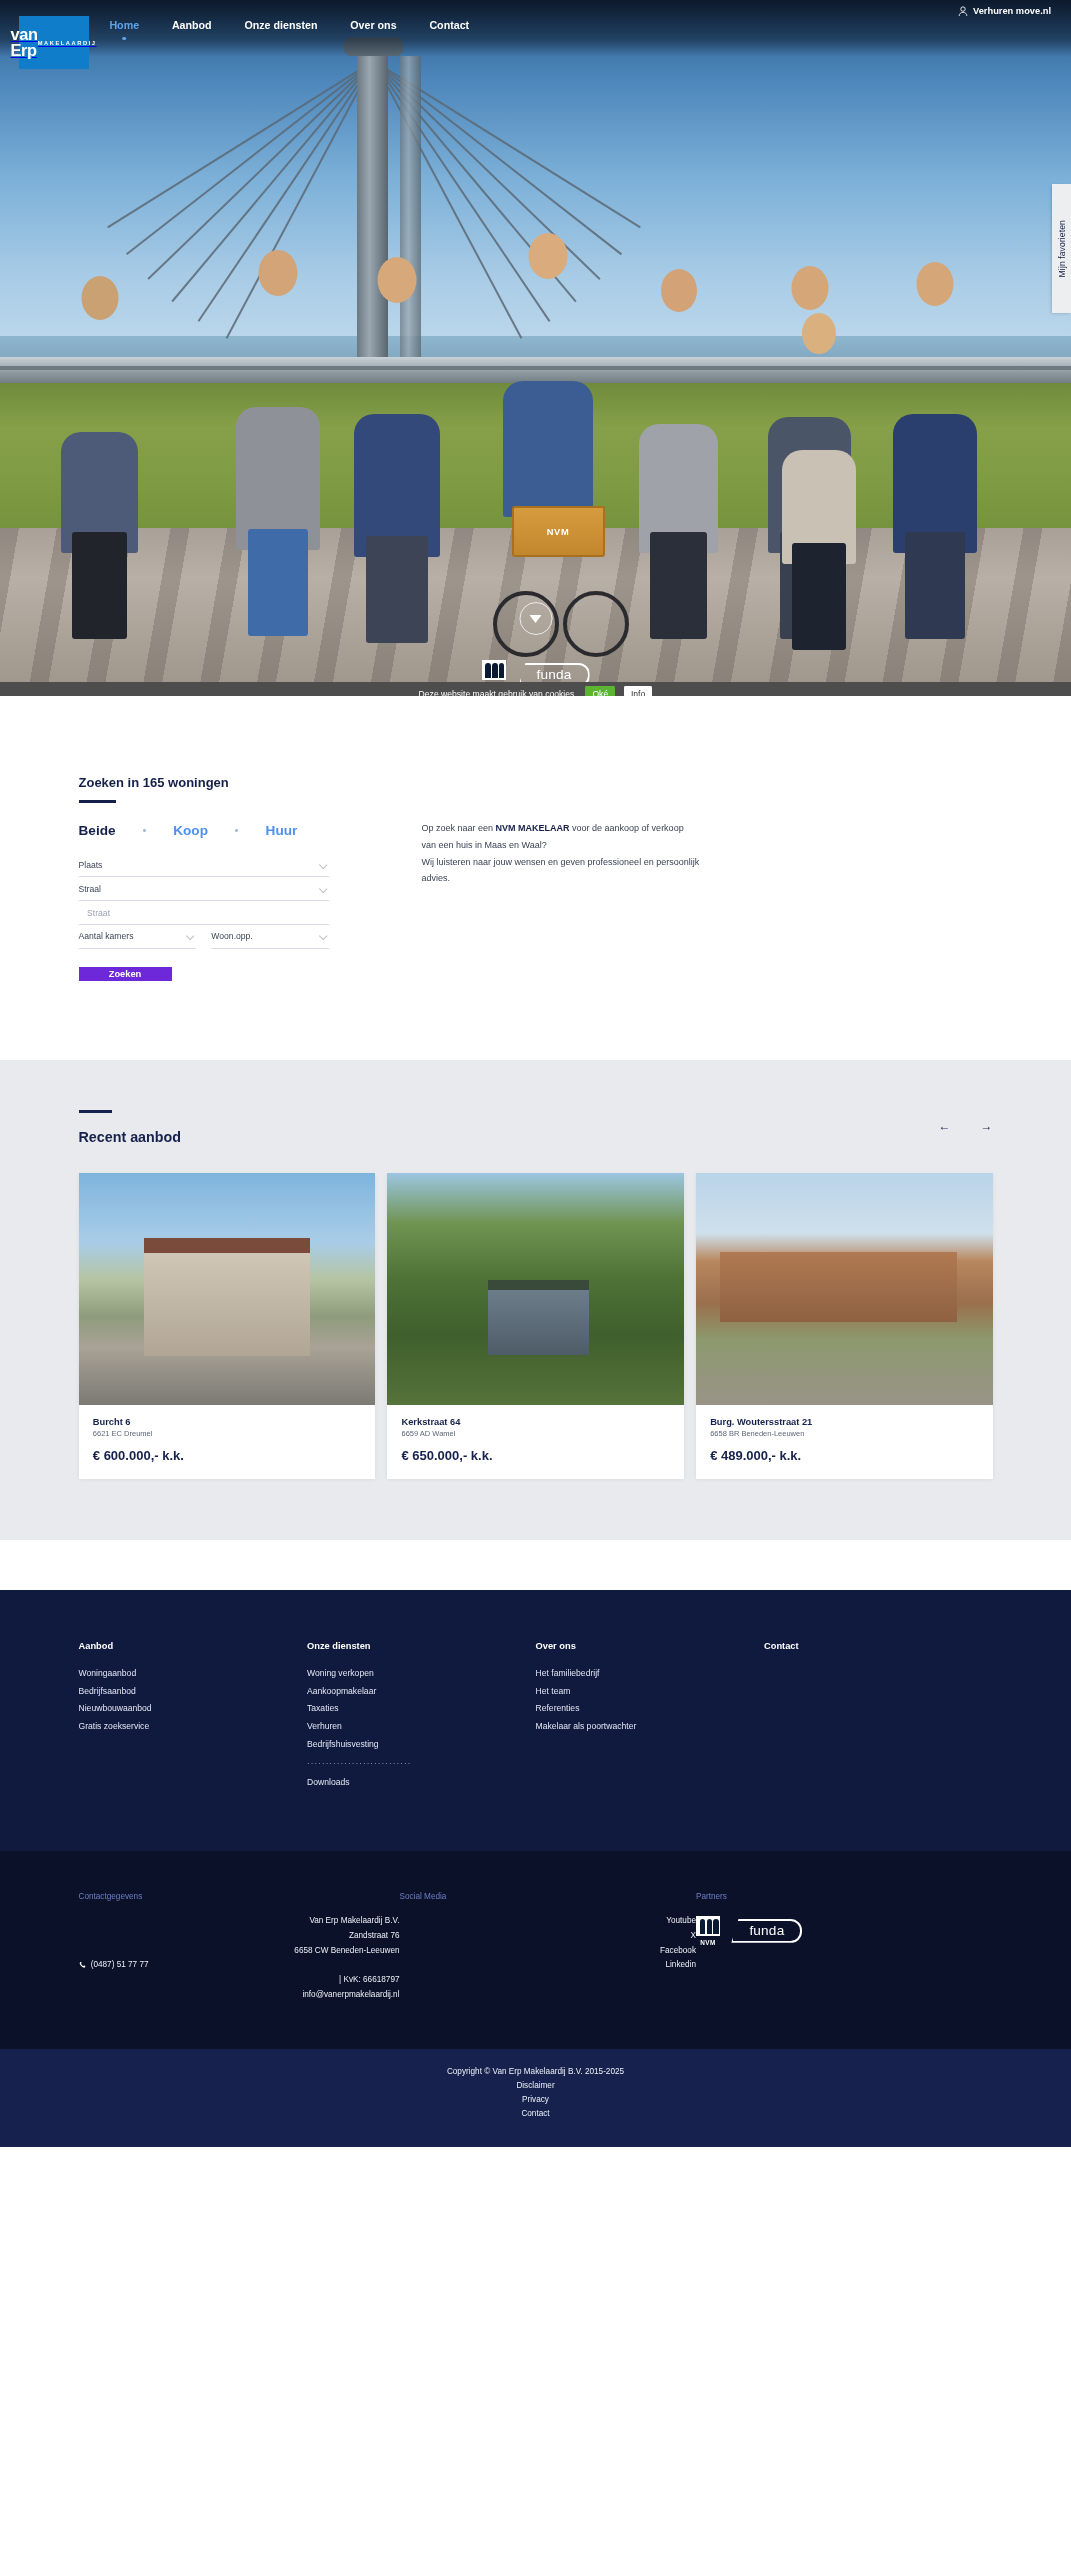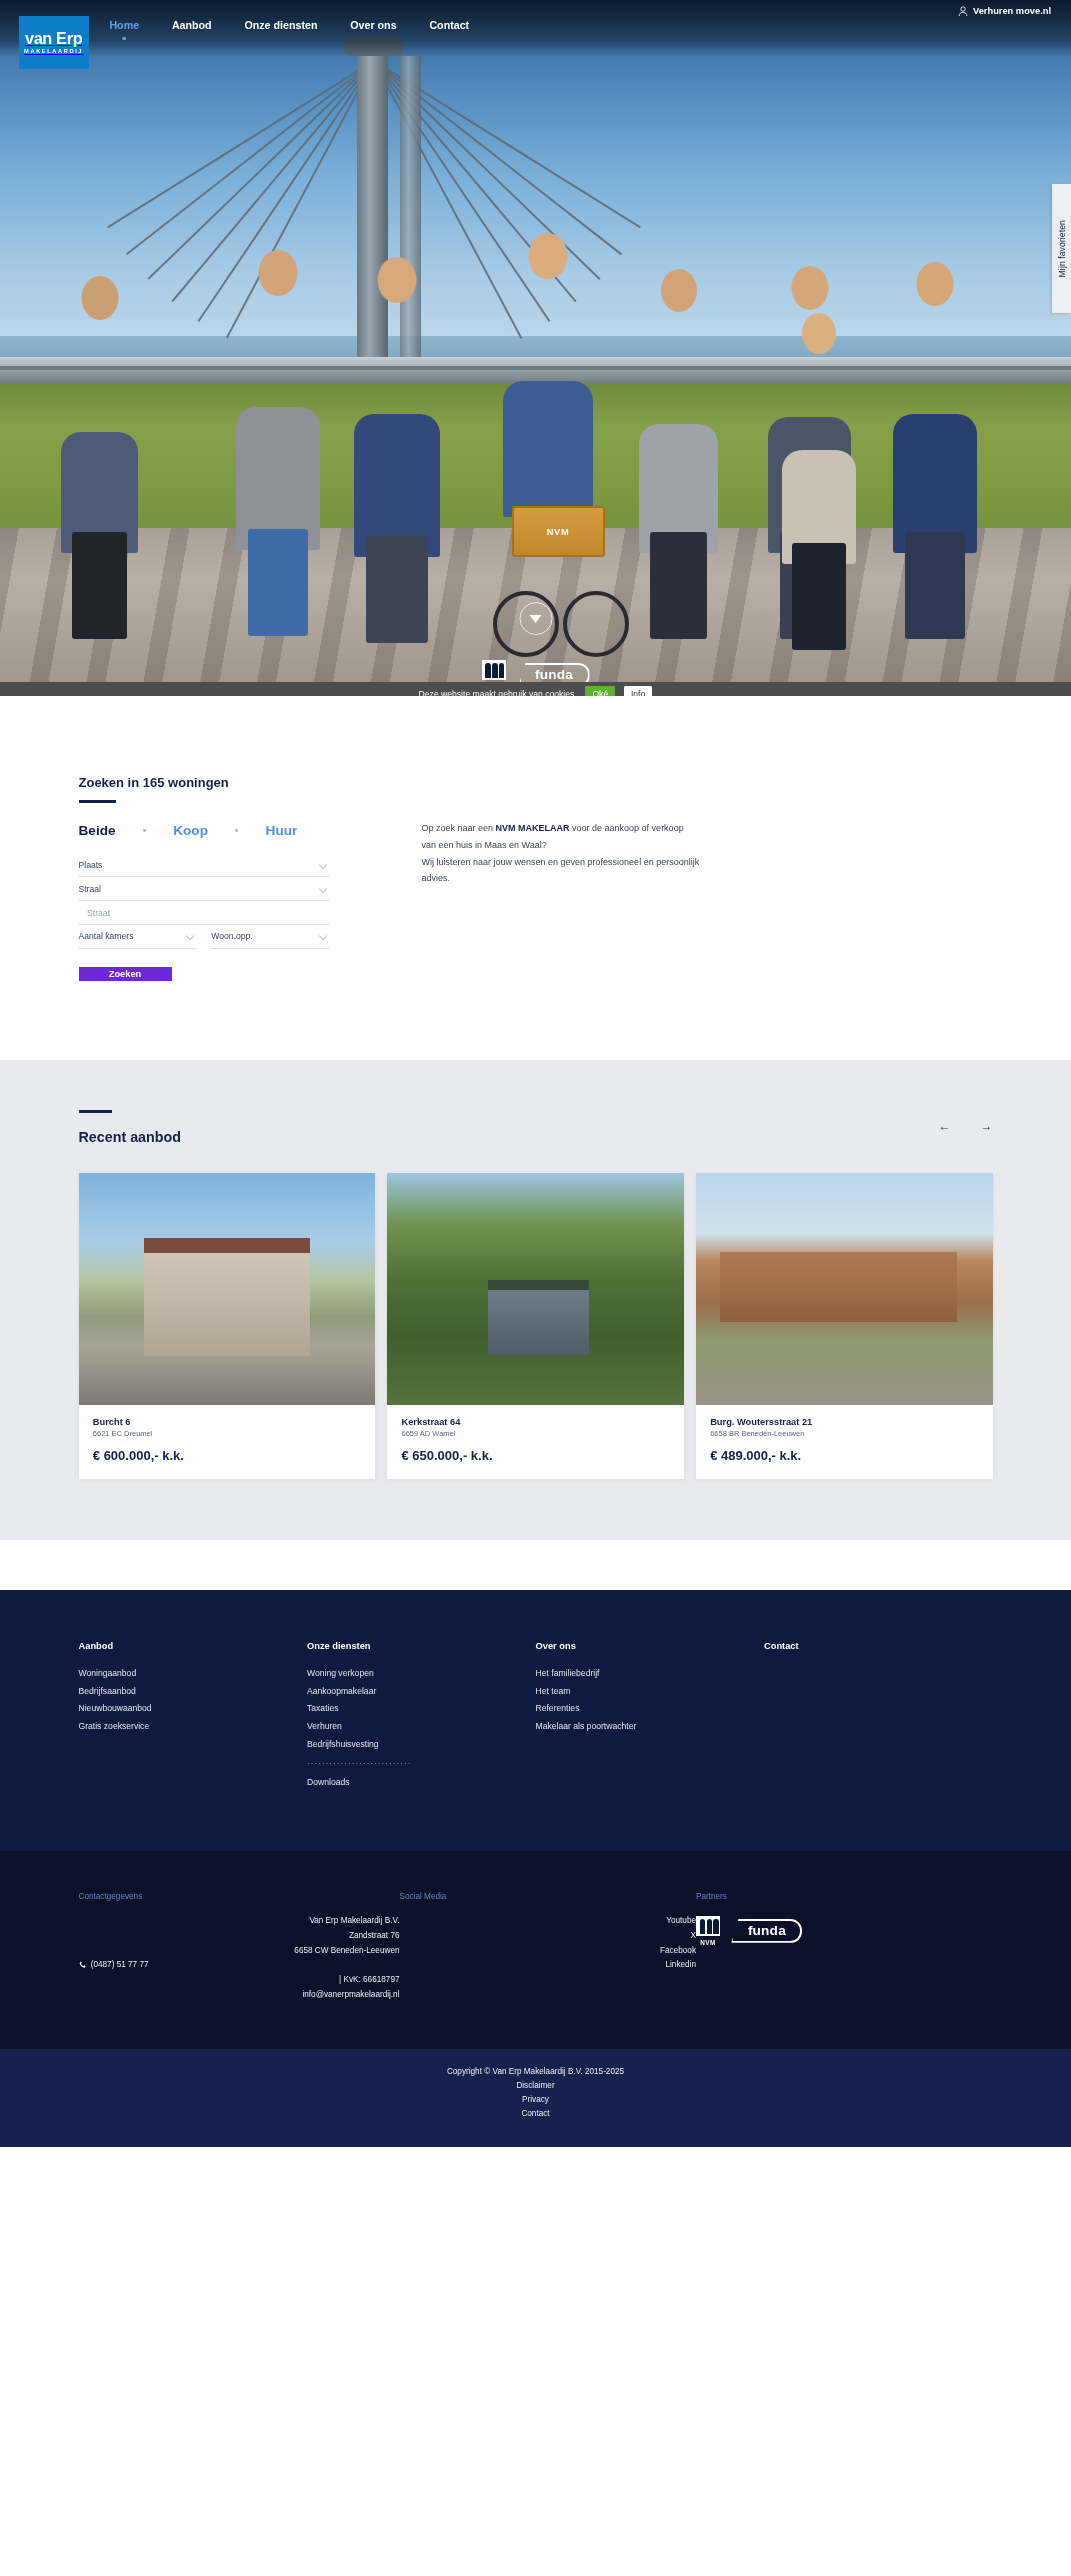--- a/index.html
+++ b/index.html
@@ -103,41 +103,41 @@
   .nvm-logo .lbl{
     position:absolute; bottom:-1.4px; left:0; width:24px; text-align:center;
     font-size:6.4px; font-weight:bold; color:#fff; letter-spacing:0.4px;
   }
   .funda-logo{
     position:relative; width:71px; height:24px;
     border:2.1px solid #fff; border-radius:0 11.4px 11.4px 0;
     clip-path: polygon(10% 0, 100% 0, 100% 100%, 0 100%);
     display:flex; align-items:center; justify-content:center;
   }
-  .funda-logo span{ color:#fff; font-size:13.6px; font-weight:700; letter-spacing:0.2px;}
+  .funda-logo span{ color:#fff; font-size:13.6px; font-weight:400; letter-spacing:0.2px;}
 
   .scroll-down{
     position:absolute; left:50%; transform:translateX(-50%); bottom:61px;
     width:33px; height:33px; border:1.4px solid rgba(255,255,255,.75); border-radius:50%;
     display:flex; align-items:center; justify-content:center;
   }
   .scroll-down .tri{
     width:0;height:0;border-left:6.4px solid transparent;border-right:6.4px solid transparent;
     border-top:8.6px solid #fff;
   }
 
   
   .topbar{
     position:absolute; left:0; top:0; width:1071px; height:57px; z-index:40;
     background: linear-gradient(to bottom, rgba(10,20,36,.92), rgba(14,28,48,.55) 70%, rgba(16,32,54,0));
   }
   .nav-inner{ position:relative; width:1071px; height:57px; }
   .logo{
     position:absolute; left:18.6px; top:15.7px; width:70px; height:53px;
-    background:#0f7dc9; display:flex; flex-direction:column;
+    background:#0f7dc9; display:flex; 
     align-items:center; justify-content:center; z-index:45;
   }
   .logo .l1{ color:#fff; font-size:16.4px; font-weight:bold; letter-spacing:-0.4px; line-height:1; }
   .logo .l2{ color:#fff; font-size:5.7px; letter-spacing:1.6px; margin-top:2.1px; font-weight:bold;}
   .mainnav{ position:absolute; left:93px; top:19px; display:flex; gap:0; }
   .mainnav a{
     color:#fff; text-decoration:none; font-size:10.7px; font-weight:bold;
     padding:0 16.4px; position:relative; white-space:nowrap;
   }
   .mainnav a.active{ color:#5fa3e8; }

